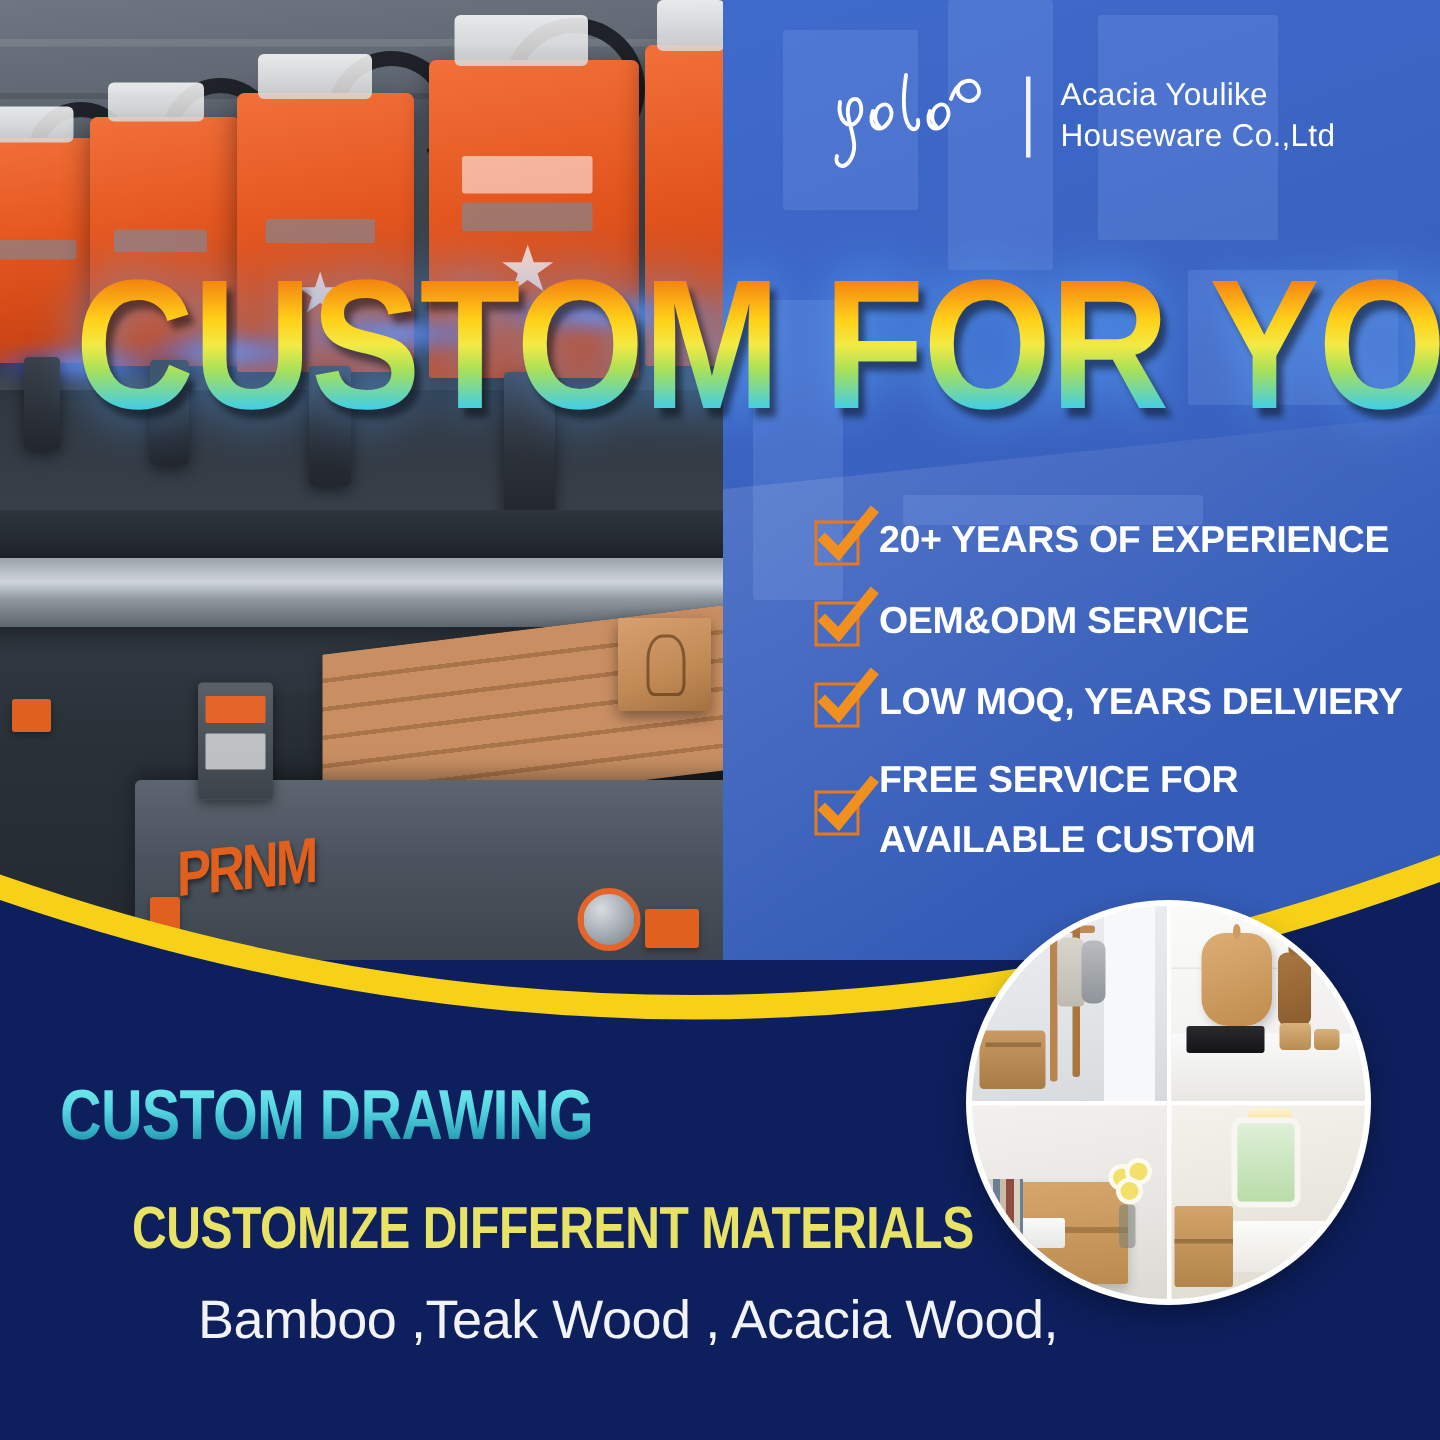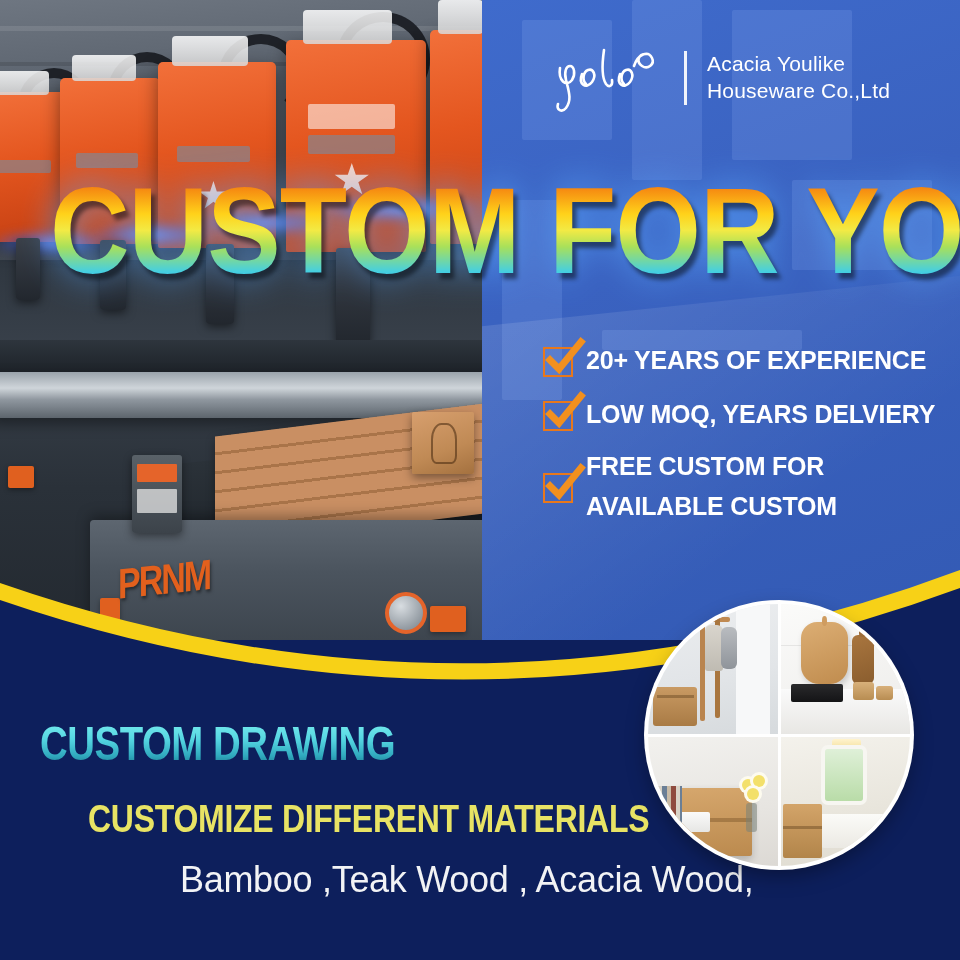--- a/index.html
+++ b/index.html
@@ -119,21 +119,21 @@
 
   .bot-title{position:absolute;left:40px;top:718px;font-size:40px;font-weight:bold;
     letter-spacing:-.5px;font-family:"Liberation Sans Narrow","Liberation Sans",sans-serif;
     transform:scaleX(.96) scaleY(1.18);transform-origin:left top;white-space:nowrap;
     background:linear-gradient(180deg,#7defef 0%,#55d6e2 40%,#2fa8bd 72%,#17627a 100%);
     -webkit-background-clip:text;background-clip:text;color:transparent;-webkit-text-fill-color:transparent;}
   .bot-sub{position:absolute;left:88px;top:796px;font-size:33px;font-weight:bold;color:#e8e364;
     letter-spacing:-.3px;font-family:"Liberation Sans Narrow","Liberation Sans",sans-serif;
     transform:scaleX(.97) scaleY(1.2);transform-origin:left top;white-space:nowrap;}
   .bot-mats{position:absolute;left:132px;top:858px;color:#f2f3f5;font-size:36px;line-height:1.22;
-    font-weight:400;font-family:"Liberation Sans","DejaVu Sans",sans-serif;letter-spacing:-.3px;margin-left:48px;}
+    font-weight:400;font-family:"Liberation Sans","DejaVu Sans",sans-serif;letter-spacing:-.3px;}
 
   
   .collage{position:absolute;left:648px;top:604px;width:262px;height:262px;border-radius:50%;
     overflow:hidden;box-shadow:0 0 0 4px #fff, 0 8px 22px rgba(0,0,0,.4);
     display:grid;grid-template-columns:1fr 1fr;grid-template-rows:1fr 1fr;gap:3px;background:#fff;}
   .cell{position:relative;overflow:hidden;}
   
   .c1{background:linear-gradient(170deg,#eceef0 0%,#e2e5e8 55%,#d6dadd 100%);}
   .c1 .wall{position:absolute;right:6%;top:0;width:26%;height:100%;background:#f7f8f9;}
   .c1 .rack{position:absolute;left:40%;top:6%;width:5px;height:84%;background:#b9844e;border-radius:2px;}
@@ -280,40 +280,50 @@
       <span class="chk">
         <svg viewBox="0 0 40 40">
             <path d="M6 21 L15 30 L37 3" fill="none" stroke="#f2901f" stroke-width="7" stroke-linecap="square"></path>
           </svg>
       </span>
       <span class="btxt">
         <span>20+ YEARS OF EXPERIENCE</span>
       </span>
     </div>
 
-
     <div class="bullet">
       <span class="chk">
         <svg viewBox="0 0 40 40">
             <path d="M6 21 L15 30 L37 3" fill="none" stroke="#f2901f" stroke-width="7" stroke-linecap="square"></path>
           </svg>
       </span>
       <span class="btxt">
-        <span>LOW MOQ, YEARS DELVIERY</span>
+        <span>OEM&amp;ODM SERVICE</span>
       </span>
     </div>
 
     <div class="bullet">
       <span class="chk">
         <svg viewBox="0 0 40 40">
             <path d="M6 21 L15 30 L37 3" fill="none" stroke="#f2901f" stroke-width="7" stroke-linecap="square"></path>
           </svg>
       </span>
       <span class="btxt">
-        <span>FREE CUSTOM FOR</span>
+        <span>LOW MOQ, YEARS DELVIERY</span>
+      </span>
+    </div>
+
+    <div class="bullet">
+      <span class="chk">
+        <svg viewBox="0 0 40 40">
+            <path d="M6 21 L15 30 L37 3" fill="none" stroke="#f2901f" stroke-width="7" stroke-linecap="square"></path>
+          </svg>
+      </span>
+      <span class="btxt">
+        <span>FREE SERVICE FOR</span>
         <span class="l2">AVAILABLE CUSTOM</span>
       </span>
     </div>
 
   </div>
 
   <div class="bottom-wrap">
     <svg width="960" height="400" viewBox="0 0 960 400">
       <path d="M0 23 Q480 190 960 10 L960 400 L0 400 Z" fill="#f7d117"></path>
       <path d="M0 40 Q480 205 960 28 L960 400 L0 400 Z" fill="#0d1f5c"></path>

